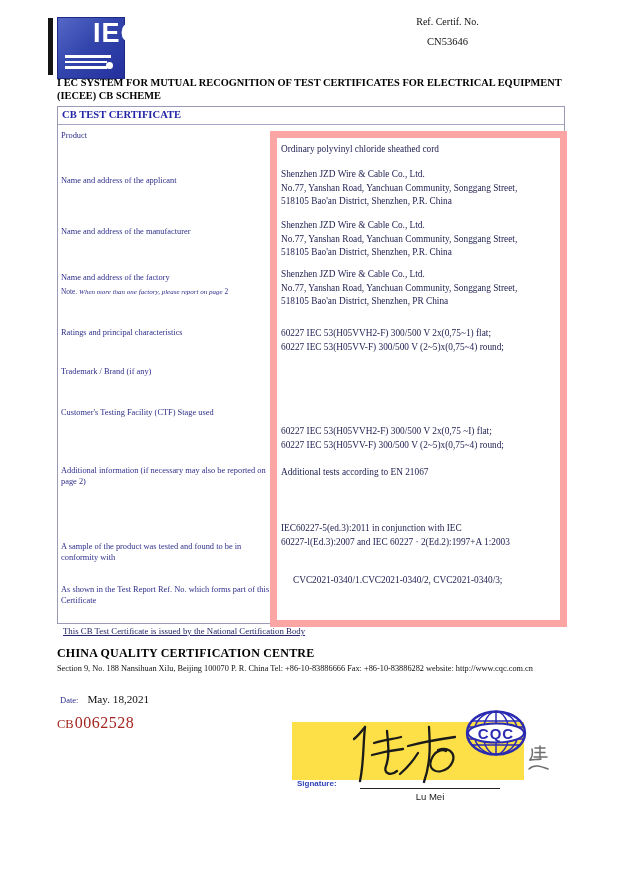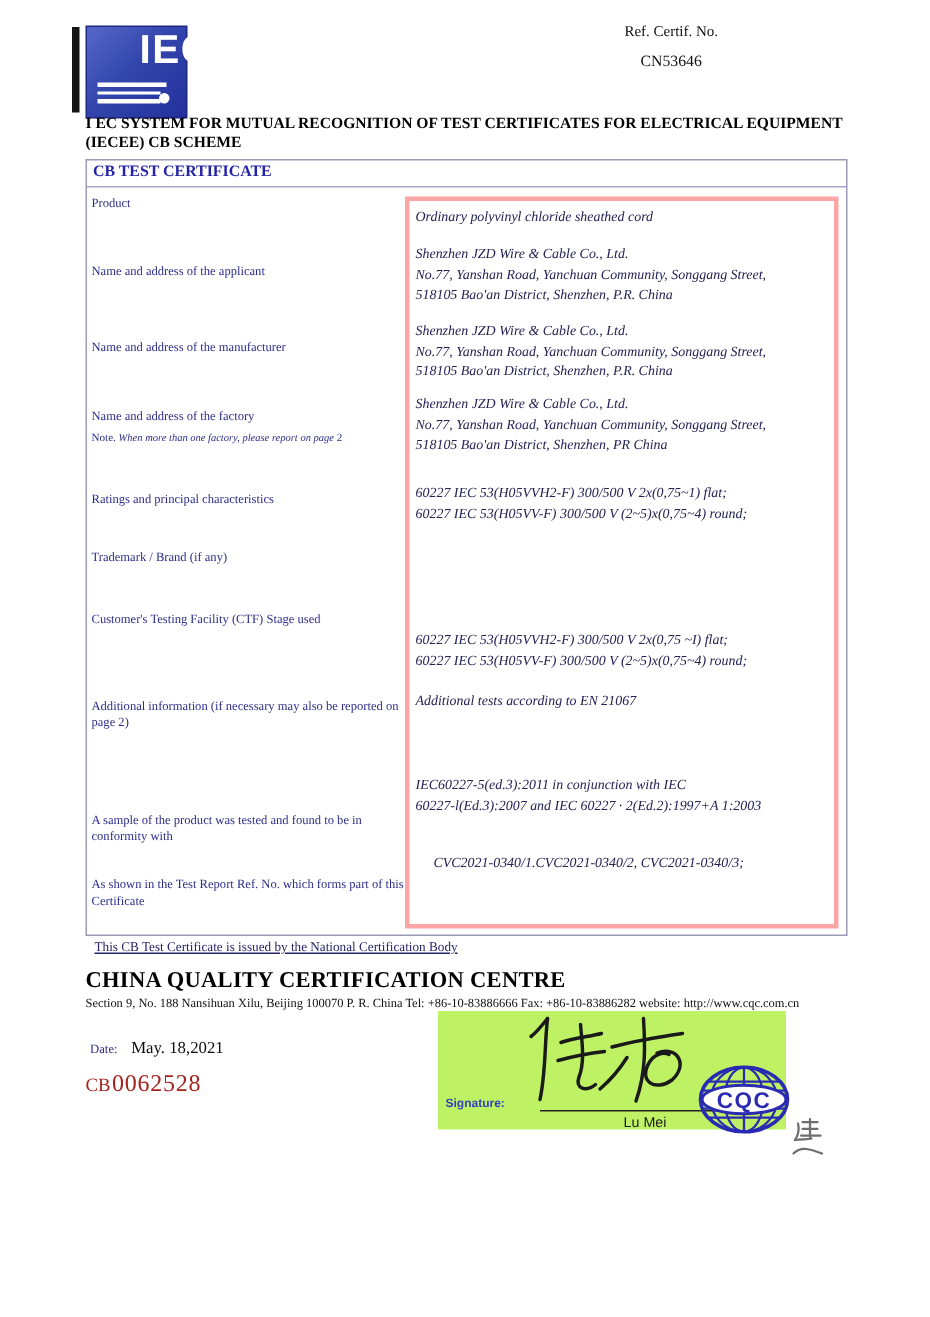--- a/index.html
+++ b/index.html
@@ -28,21 +28,21 @@
   .logo-line.l3{top:48px;width:42px;}
   .logo-dot{position:absolute;left:48px;top:44px;width:7px;height:7px;border-radius:50%;background:#fff;}
   
   .ref-block{position:absolute;left:385px;top:16px;width:125px;text-align:center;font-size:10px;color:#101010;}
   .ref-value{margin-top:9px;font-size:10.5px;}
   .scheme-title{position:absolute;left:57px;top:77px;width:510px;font-weight:bold;font-size:10.4px;line-height:1.22;color:#000;}
   
   .cert-box{position:absolute;left:57px;top:106px;width:506px;height:516px;border:1px solid #9a9ab6;}
   .cert-title{height:14px;padding:2px 4px 1px 4px;font-weight:bold;font-size:10.6px;color:var(--titleblue);
     border-bottom:1px solid #a6a6c6;}
-  .value-box{position:absolute;left:212px;top:24px;width:283px;height:482px;border:3px solid #fca5a5;background:#fff;font-style:italic;}
+  .value-box{position:absolute;left:212px;top:24px;width:283px;height:482px;border:7px solid #fca5a5;background:#fff;}
   .lbl{position:absolute;left:3px;width:210px;font-size:8.4px;line-height:1.3;color:var(--label);}
   .lbl-product{top:24px}
   .lbl-applicant{top:69px}
   .lbl-manufacturer{top:120px}
   .lbl-factory{top:166px}
   .lbl-factory-note{top:180px;font-size:7.4px;}
   .lbl-factory-note .ital{font-style:italic;font-size:7px;}
   .lbl-ratings{top:221px}
   .lbl-trademark{top:260px}
   .lbl-ctf{top:301px}
@@ -55,30 +55,30 @@
   .val-applicant{top:30px}
   .val-manufacturer{top:81px}
   .val-factory{top:130px}
   .val-ratings{top:188px;line-height:14px;}
   .val-model{top:286px;line-height:14px;}
   .val-additional{top:328px}
   .val-conformity{top:383px;line-height:14px;}
   .val-report{top:436px;left:16px;}
   .cert-footer{position:absolute;left:63px;top:626px;font-size:8.8px;color:#25256a;text-decoration:underline;}
   
-  .issuer-name{position:absolute;left:57px;top:646px;font-weight:bold;font-size:15px;color:#000;letter-spacing:.2px;}
+  .issuer-name{position:absolute;left:57px;top:646px;font-weight:bold;font-size:12px;color:#000;letter-spacing:.2px;}
   .issuer-address{position:absolute;left:57px;top:664px;font-size:8.3px;color:#101010;white-space:nowrap;}
   .date-row{position:absolute;left:60px;top:689px;}
   .date-label{font-size:8.5px;color:var(--label);vertical-align:baseline;}
   .date-value{font-size:11.2px;color:#0d0d0d;margin-left:9px;vertical-align:baseline;}
   .cb-row{position:absolute;left:57px;top:714px;color:var(--red);}
   .cb-prefix{font-size:12.5px;vertical-align:baseline;}
   .cb-number{font-size:16px;margin-left:1px;letter-spacing:.5px;vertical-align:baseline;}
   
-  .sig-panel{position:absolute;left:292px;top:674px;width:232px;height:79px;background:#bef264;}
+  .sig-panel{position:absolute;left:292px;top:722px;width:232px;height:58px;background:#fde047;}
   .sig-hand{position:absolute;left:58px;top:0px;}
   .sig-label{position:absolute;left:5px;top:57px;font-family:"Liberation Sans",sans-serif;
     font-weight:bold;font-size:8px;color:#3344bb;}
   .sig-line{position:absolute;left:68px;top:66px;width:140px;border-top:1.6px solid #222;}
   .sig-name{position:absolute;left:68px;top:69px;width:140px;text-align:center;
     font-family:"Liberation Sans",sans-serif;font-size:9.5px;color:#1a1a1a;}
   .cqc-stamp{position:absolute;left:464px;top:709px;}
   .stamp-side{position:absolute;left:527px;top:745px;}
 </style>
 </head>

